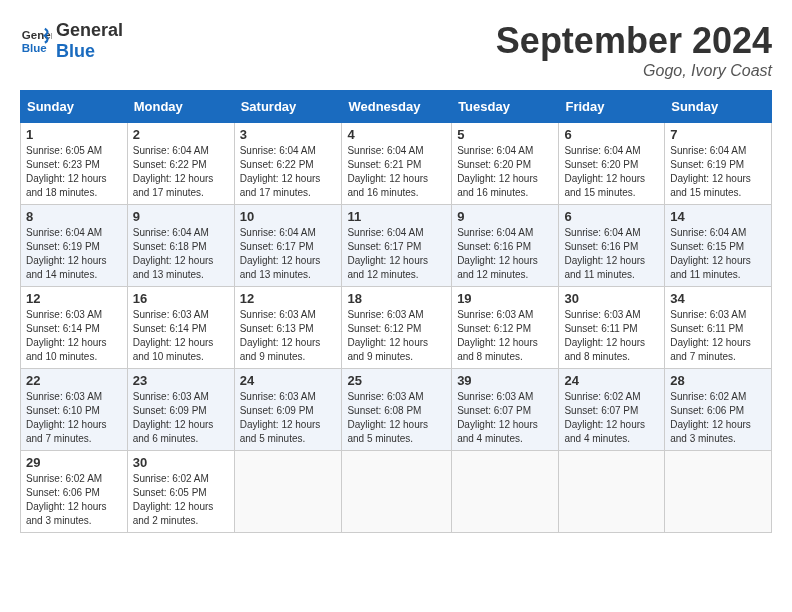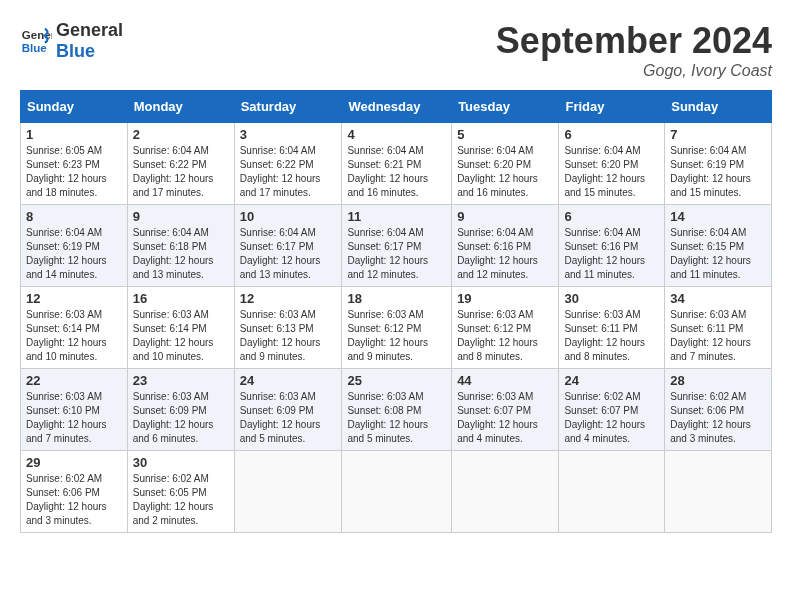--- a/index.html
+++ b/index.html
@@ -217,21 +217,21 @@
         </td>
         <td>
           <div class="day-num">24</div>
           <div class="day-info">Sunrise: 6:03 AM<br>Sunset: 6:09 PM<br>Daylight: 12 hours and 5 minutes.</div>
         </td>
         <td>
           <div class="day-num">25</div>
           <div class="day-info">Sunrise: 6:03 AM<br>Sunset: 6:08 PM<br>Daylight: 12 hours and 5 minutes.</div>
         </td>
         <td>
-          <div class="day-num">44</div>
+          <div class="day-num">39</div>
           <div class="day-info">Sunrise: 6:03 AM<br>Sunset: 6:07 PM<br>Daylight: 12 hours and 4 minutes.</div>
         </td>
         <td>
           <div class="day-num">24</div>
           <div class="day-info">Sunrise: 6:02 AM<br>Sunset: 6:07 PM<br>Daylight: 12 hours and 4 minutes.</div>
         </td>
         <td>
           <div class="day-num">28</div>
           <div class="day-info">Sunrise: 6:02 AM<br>Sunset: 6:06 PM<br>Daylight: 12 hours and 3 minutes.</div>
         </td>

